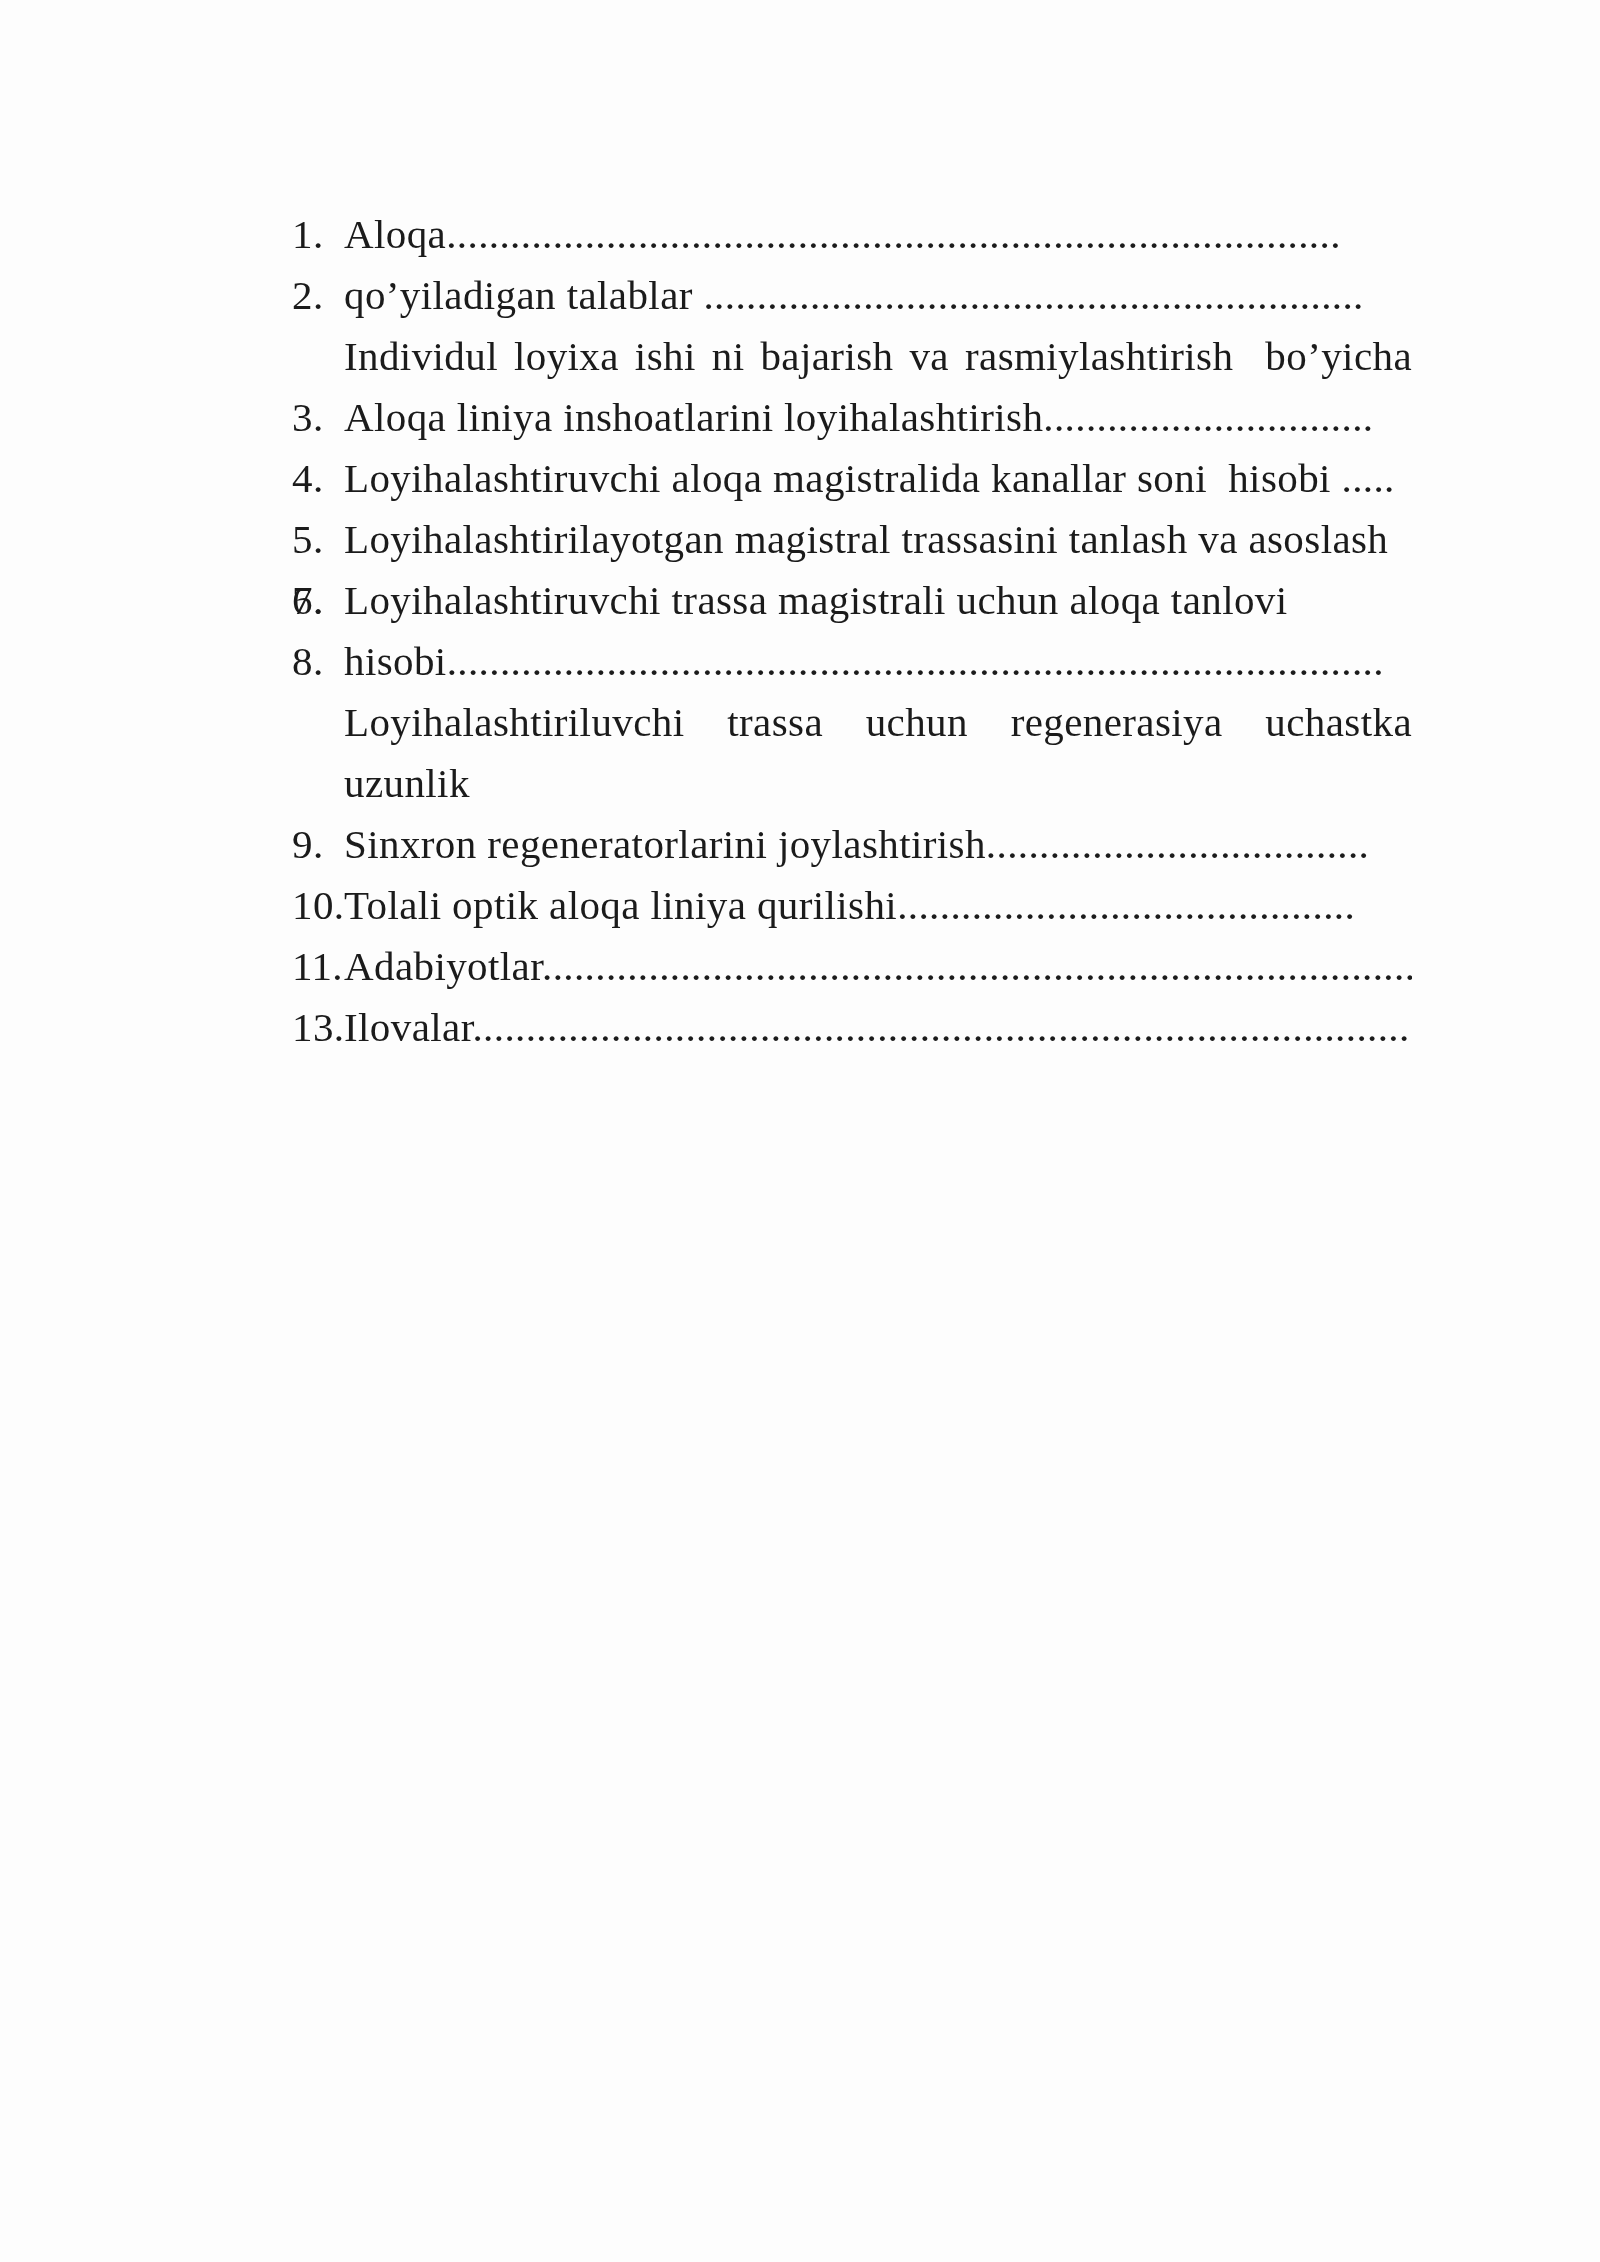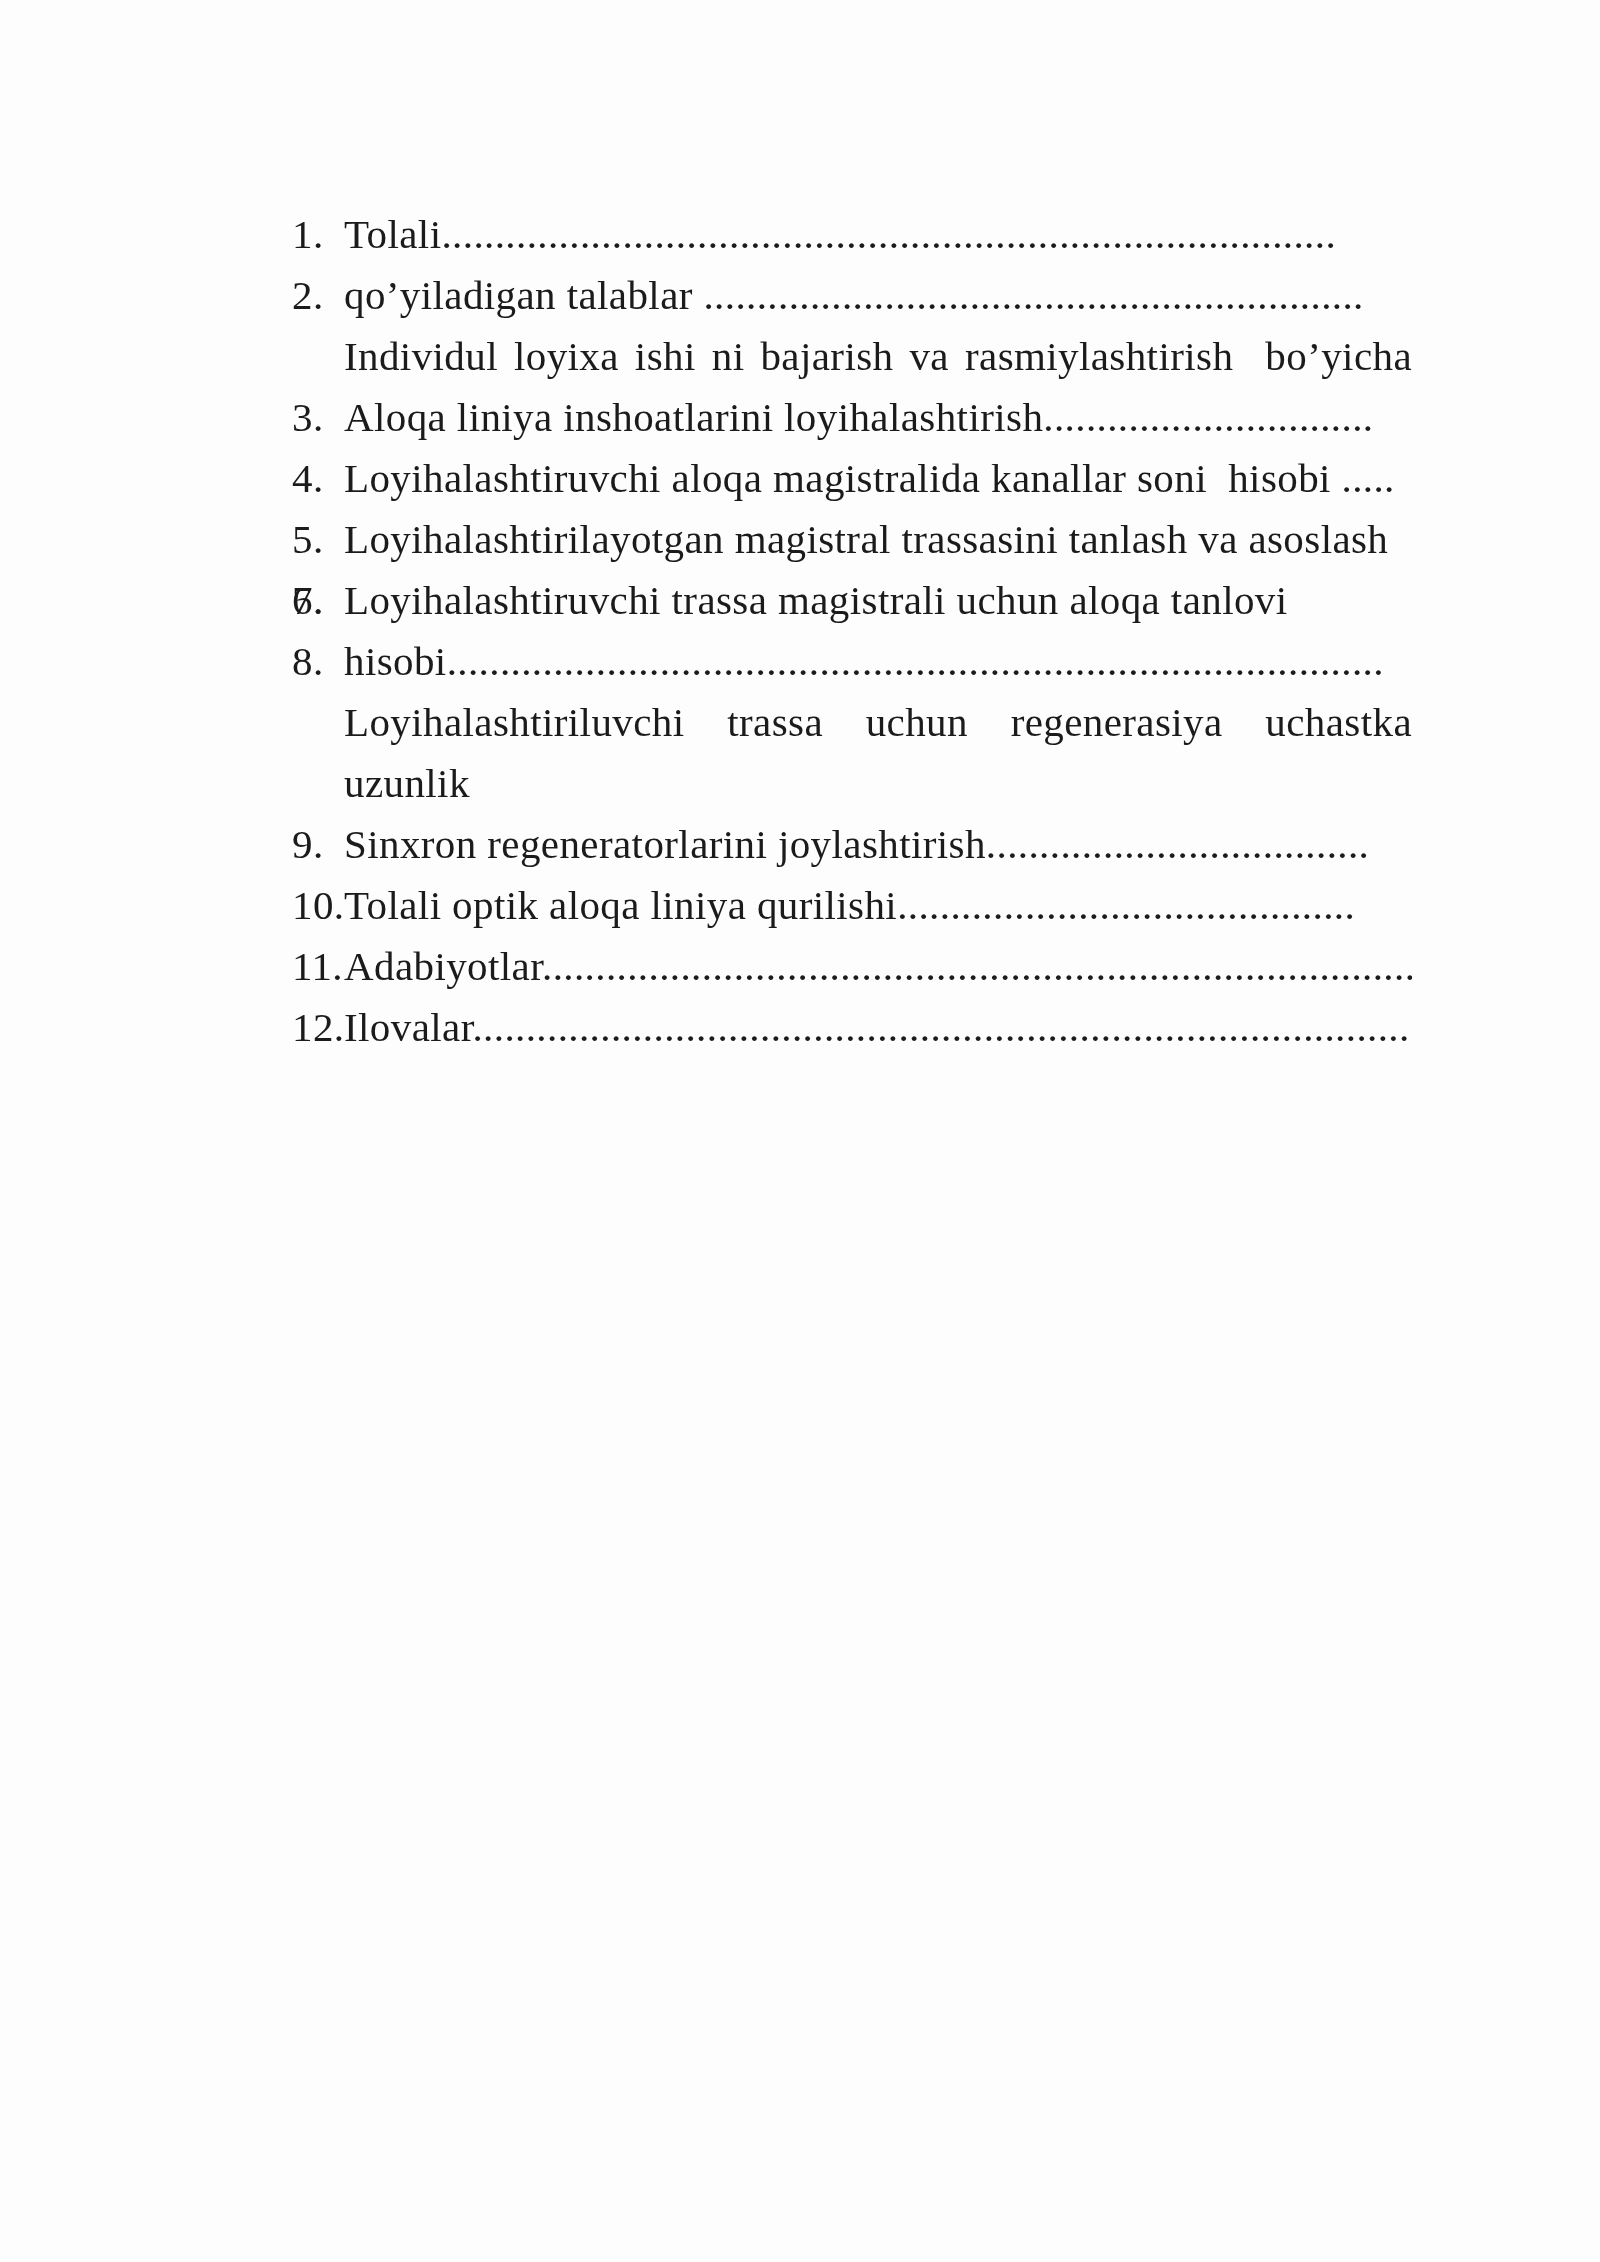--- a/index.html
+++ b/index.html
@@ -49,21 +49,21 @@
     letter-spacing: 0.4px;
   }
 </style>
 </head>
 <body>
 
 <div class="page">
   <div class="toc" id="toc">
       <div class="toc-item">
         <span class="num">1.</span>
-        <div class="line"><span class="txt">Tolali</span><span class="dots">....................................................................................</span></div>
+        <div class="line"><span class="txt">Aloqa</span><span class="dots">....................................................................................</span></div>
       </div>
       <div class="toc-item">
         <span class="num">2.</span>
         <div class="line"><span class="txt">qo’yiladigan talablar </span><span class="dots">..............................................................</span></div>
         <div class="line justified"><span class="txt">Individul loyixa ishi ni bajarish va rasmiylashtirish &nbsp;bo’yicha</span></div>
       </div>
       <div class="toc-item">
         <span class="num">3.</span>
         <div class="line"><span class="txt">Aloqa liniya inshoatlarini loyihalashtirish</span><span class="dots">...............................</span></div>
       </div>
@@ -93,17 +93,17 @@
       </div>
       <div class="toc-item">
         <span class="num">10.</span>
         <div class="line"><span class="txt">Tolali optik aloqa liniya qurilishi</span><span class="dots">...........................................</span></div>
       </div>
       <div class="toc-item">
         <span class="num">11.</span>
         <div class="line"><span class="txt">Adabiyotlar</span><span class="dots">.......................................................................................</span></div>
       </div>
       <div class="toc-item">
-        <span class="num">12.</span>
+        <span class="num">13.</span>
         <div class="line"><span class="txt">Ilovalar</span><span class="dots">........................................................................................</span></div>
       </div>
     </div>
 </div>
 
 </body></html>

